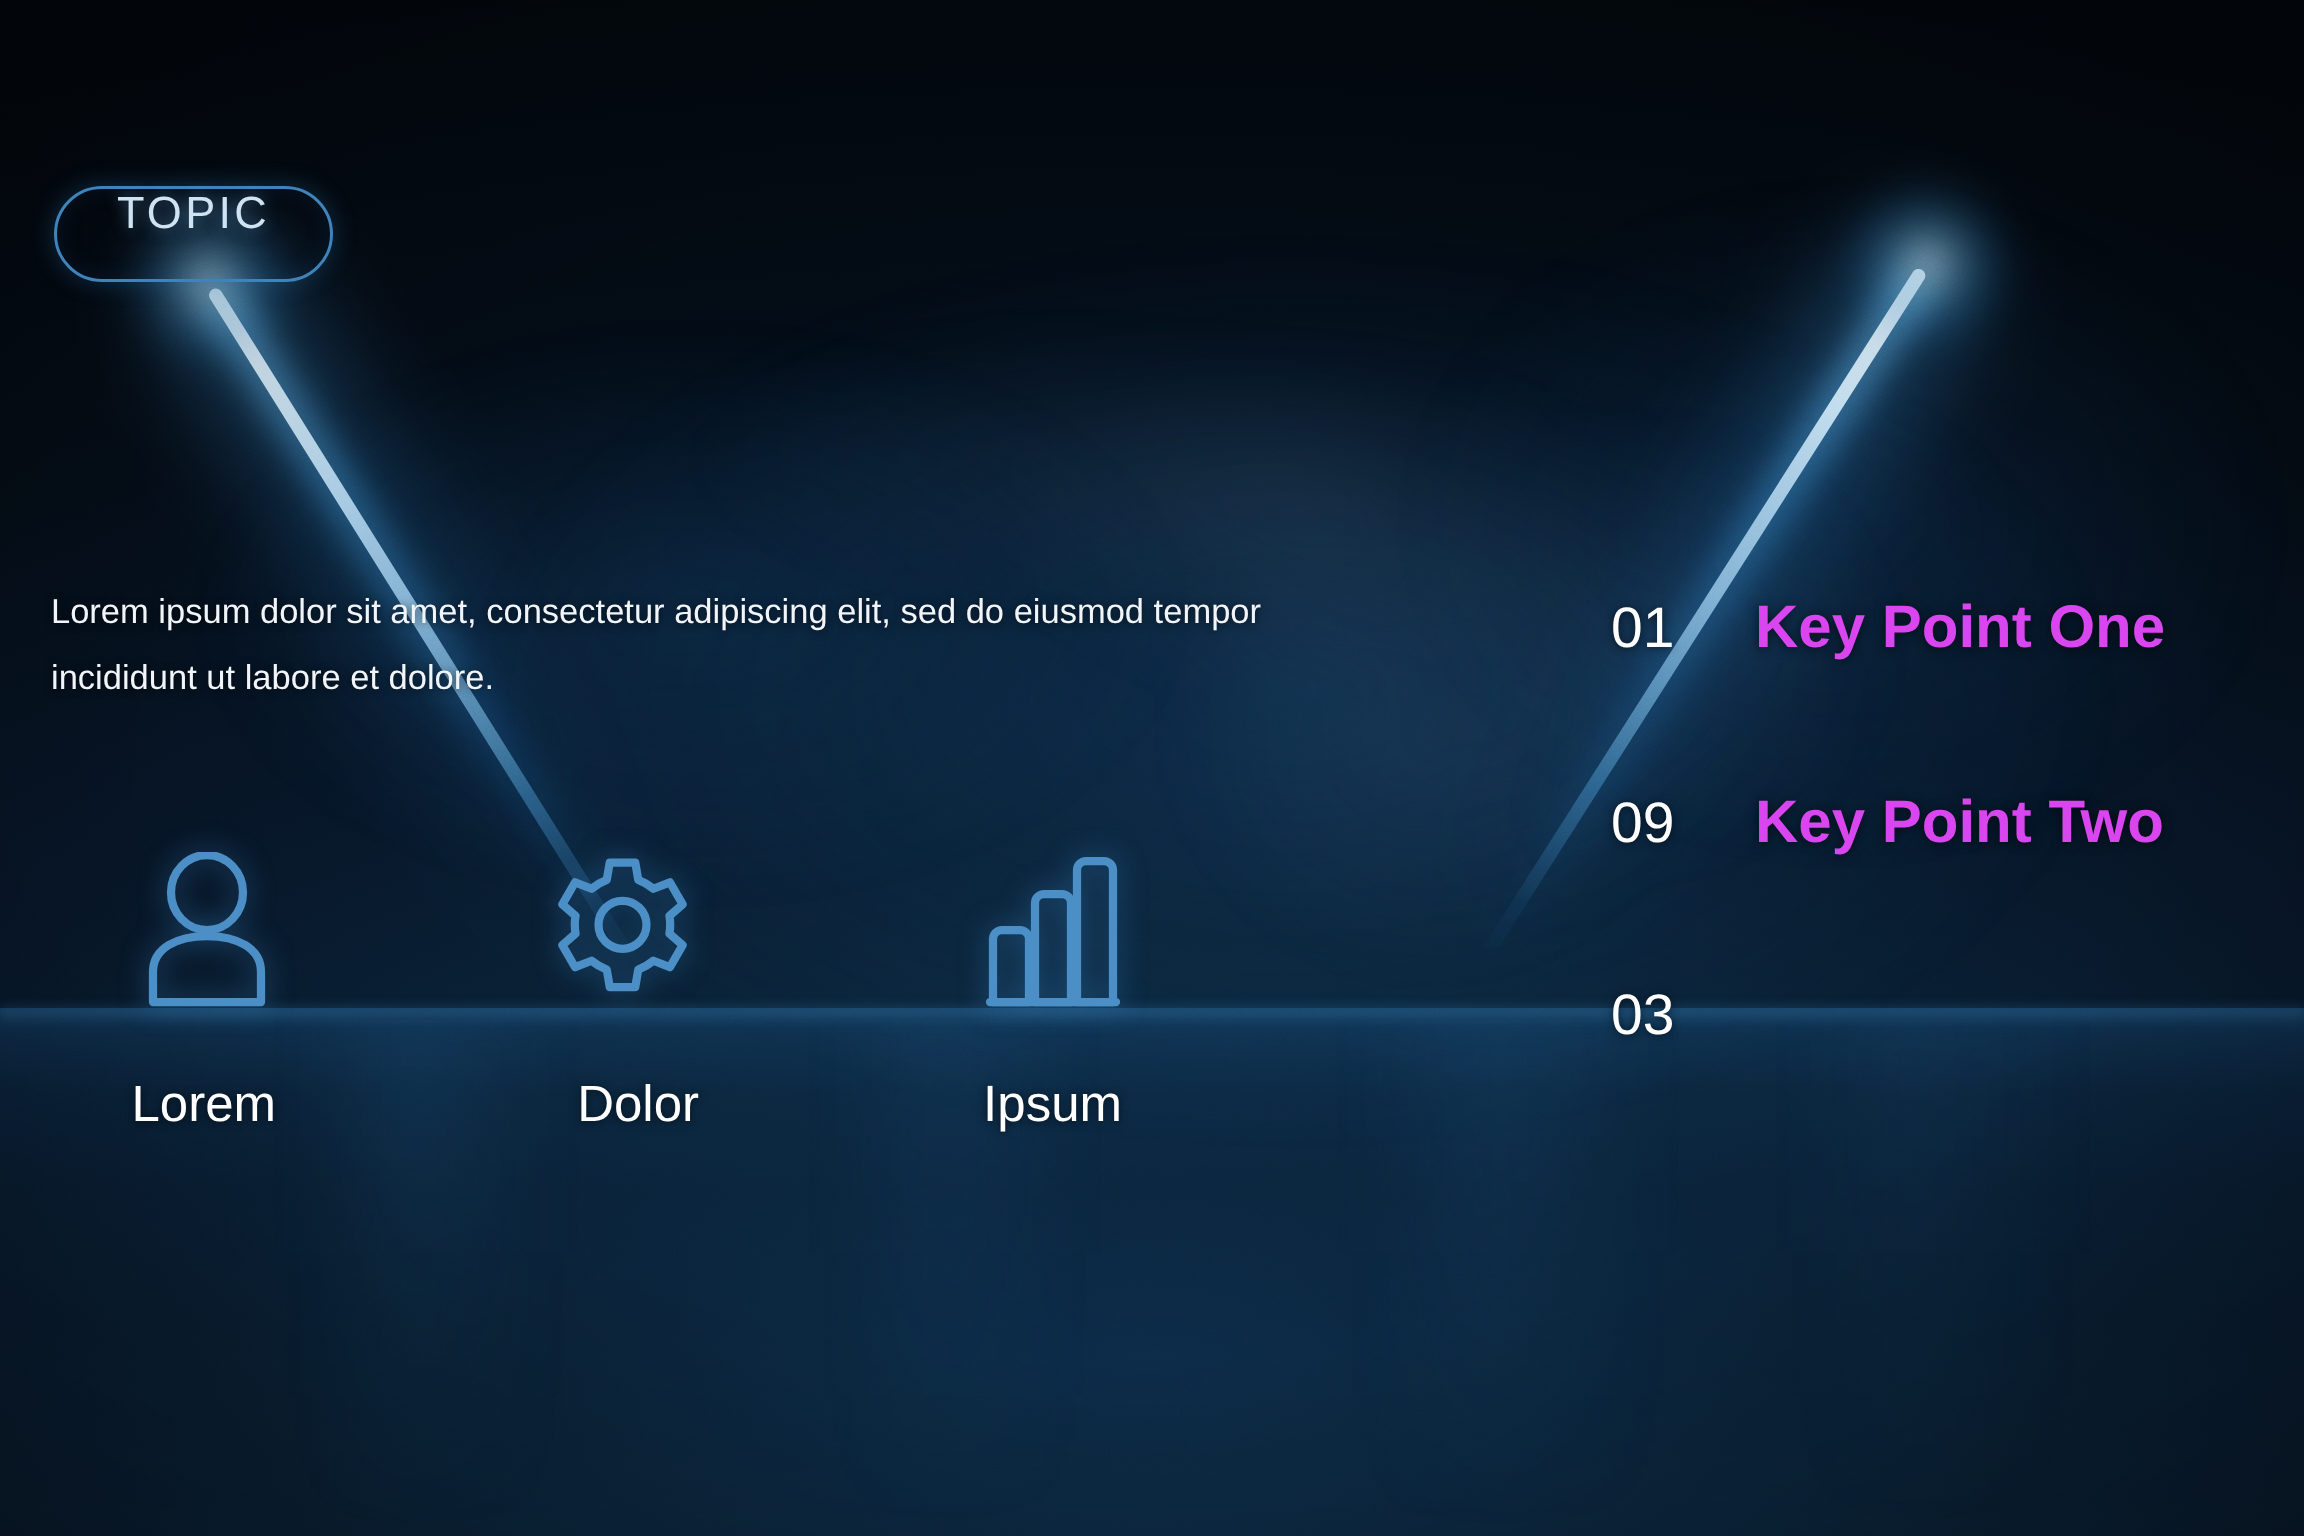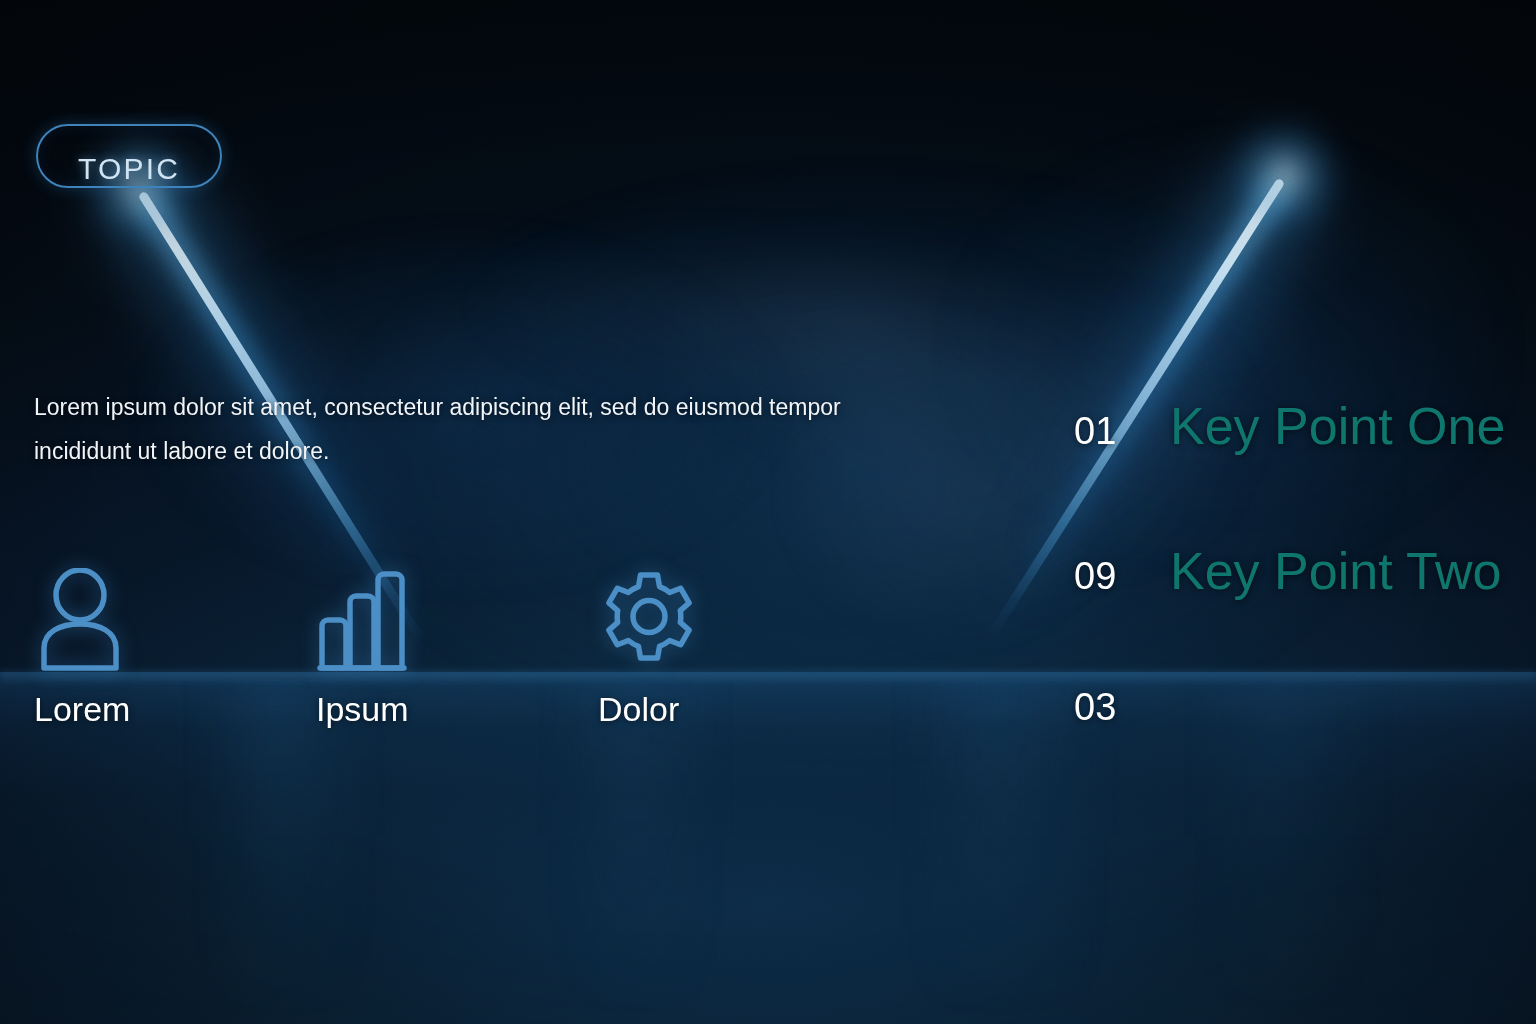--- a/index.html
+++ b/index.html
@@ -160,21 +160,21 @@
 
   
   .topic-badge {
     position: absolute;
     left: 36px; top: 124px;
     width: 186px; height: 64px;
     box-sizing: border-box;
     border: 2px solid #3f83bb;
     border-radius: 999px;
     display: flex;
-    align-items: flex-end;
+    align-items: flex-start;
     justify-content: center;
     box-shadow: 0 0 16px rgba(50,130,195,0.30), inset 0 0 16px rgba(40,110,175,0.12);
   }
   .topic-badge .label {
     font-size: 30px;
     letter-spacing: 2.2px;
     color: #cfe3f2;
     font-weight: 400;
     text-shadow: 0 0 10px rgba(130,190,240,0.55);
   }
@@ -202,21 +202,21 @@
   }
 
   
   .features {
     position: absolute;
     left: 34px; top: 566px;
     display: flex;
     gap: 132px;
     align-items: flex-start;
   }
-  .feature { width: 150px; display: flex; flex-direction: column; align-items: flex-start; }
+  .feature { width: 150px; display: flex; flex-direction: column; align-items: flex-end; gap: 27px; }
   .feature .icon-wrap {
     height: 108px;
     display: flex;
     align-items: center;
     justify-content: flex-start;
     filter: drop-shadow(0 0 9px rgba(60,140,205,0.50));
   }
   .feature .icon-wrap svg { display: block; }
   .feature .feature-label {
     margin-top: 16px;
@@ -238,23 +238,23 @@
   .keypoint { display: flex; align-items: baseline; }
   .keypoint .kp-num {
     width: 96px;
     font-size: 38px;
     font-weight: 400;
     color: #ffffff;
     text-shadow: 0 1px 6px rgba(0,0,0,0.6);
     margin-left: 46px;
   }
   .keypoint .kp-label {
-    font-size: 52px;
-    font-weight: normal;
-    color: #0f766e;
+    font-size: 40px;
+    font-weight: bold;
+    color: #d946ef;
     white-space: nowrap;
     text-shadow: 0 1px 7px rgba(0,0,0,0.6);
   }
 </style>
 </head>
 <body>
 
 <div id="slide">
 
   <div class="bg-layer bg-base"></div>
@@ -301,47 +301,47 @@
     <div class="features">
 
       <div class="feature">
         <div class="icon-wrap">
           <svg width="92" height="104" viewBox="0 0 92 104" fill="none" stroke="#4b8fc6" stroke-width="5.5" stroke-linecap="round" stroke-linejoin="round">
             <ellipse cx="46" cy="27" rx="24" ry="25"></ellipse>
             <path d="M10 100 L10 80 C10 64 26 56 46 56 C66 56 82 64 82 80 L82 100 Z"></path>
           </svg>
         </div>
         <div class="feature-label">Lorem</div>
-      </div>
-
-      <div class="feature">
-        <div class="icon-wrap">
-          <svg width="92" height="104" viewBox="0 0 92 104" fill="none" stroke="#4b8fc6" stroke-width="5.5" stroke-linecap="round" stroke-linejoin="round">
-            <path d="M6 100 L6 58 A6 6 0 0 1 12 52 L24 52 A6 6 0 0 1 30 58 L30 100 Z"></path>
-            <path d="M34 100 L34 34 A6 6 0 0 1 40 28 L52 28 A6 6 0 0 1 58 34 L58 100 Z"></path>
-            <path d="M62 100 L62 12 A6 6 0 0 1 68 6 L80 6 A6 6 0 0 1 86 12 L86 100 Z"></path>
-            <path d="M4 100 L88 100"></path>
-          </svg>
-        </div>
-        <div class="feature-label">Ipsum</div>
       </div>
 
       <div class="feature">
         <div class="icon-wrap">
           <svg width="102" height="102" viewBox="0 0 102 102" fill="none" stroke="#4b8fc6" stroke-width="5.5" stroke-linecap="round" stroke-linejoin="round">
             <path d="M42.5 6 L59.5 6 L61.5 17.6 A36 36 0 0 1 71.6 23.5 L82.6 19.2 L91.1 33.9 L82.3 41.6
                      A36 36 0 0 1 82.3 53.4 L91.1 61.1 L82.6 75.8 L71.6 71.5 A36 36 0 0 1 61.5 77.4
                      L59.5 89 L42.5 89 L40.5 77.4 A36 36 0 0 1 30.4 71.5 L19.4 75.8 L10.9 61.1 L19.7 53.4
                      A36 36 0 0 1 19.7 41.6 L10.9 33.9 L19.4 19.2 L30.4 23.5 A36 36 0 0 1 40.5 17.6 Z"></path>
             <circle cx="51" cy="47.5" r="16"></circle>
           </svg>
         </div>
         <div class="feature-label">Dolor</div>
       </div>
 
+      <div class="feature">
+        <div class="icon-wrap">
+          <svg width="92" height="104" viewBox="0 0 92 104" fill="none" stroke="#4b8fc6" stroke-width="5.5" stroke-linecap="round" stroke-linejoin="round">
+            <path d="M6 100 L6 58 A6 6 0 0 1 12 52 L24 52 A6 6 0 0 1 30 58 L30 100 Z"></path>
+            <path d="M34 100 L34 34 A6 6 0 0 1 40 28 L52 28 A6 6 0 0 1 58 34 L58 100 Z"></path>
+            <path d="M62 100 L62 12 A6 6 0 0 1 68 6 L80 6 A6 6 0 0 1 86 12 L86 100 Z"></path>
+            <path d="M4 100 L88 100"></path>
+          </svg>
+        </div>
+        <div class="feature-label">Ipsum</div>
+      </div>
+
     </div>
 
     <div class="keypoints">
 
       <div class="keypoint">
         <span class="kp-num">01</span>
         <span class="kp-label">Key Point One</span>
       </div>
 
       <div class="keypoint">

